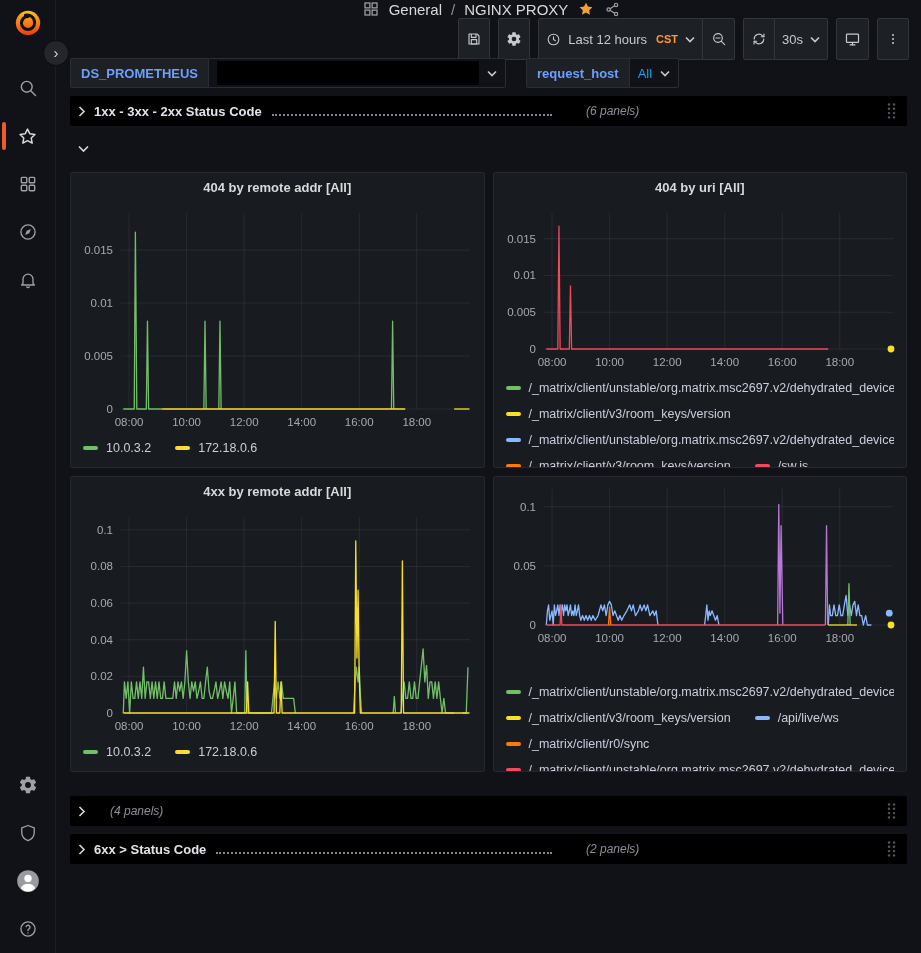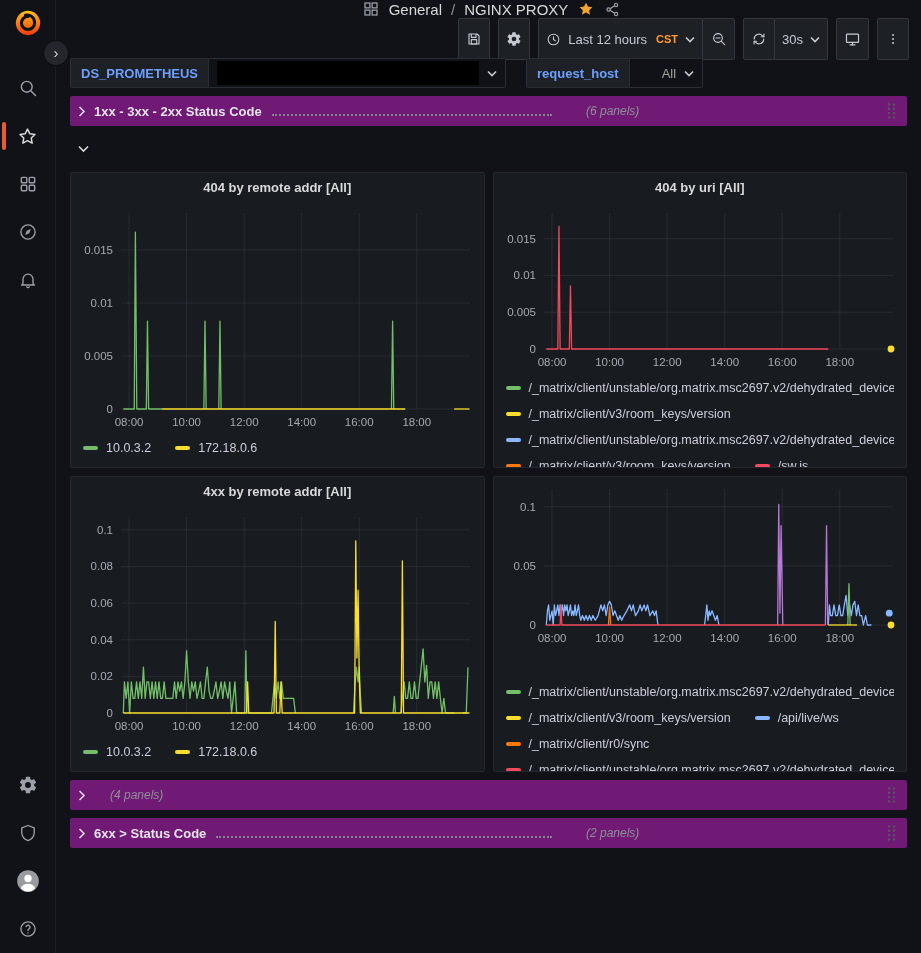--- a/index.html
+++ b/index.html
@@ -34,34 +34,34 @@
   .tz { color:#ff9830; font-size:11px; font-weight:bold; margin-left:2px; }
 
   
   .varrow { height:42px; display:flex; align-items:center; gap:0 8px; padding:0 14px; }
   .var-label { height:30px; display:flex; align-items:center; padding:0 10px; background:#1d2025;
                border:1px solid #2a2d33; border-radius:2px 0 0 2px; color:#6e9fff; font-size:13px; font-weight:bold; }
   .var-value { height:30px; display:flex; align-items:center; gap:8px; padding:0 8px; background:#111217;
                border:1px solid #2a2d33; border-left:none; border-radius:0 2px 2px 0; cursor:pointer; }
   .redacted { width:262px; height:24px; background:#000; }
   .var-pair { display:flex; margin-right:12px; }
-  .var-sm { color:#a3a3a3; font-size:13px;margin-left:24px; }
+  .var-sm { color:#0ea5e9; font-size:13px; }
 
   
   .dash { padding:2px 14px 0 14px; }
   .row-header { height:30px; display:flex; align-items:center; gap:8px; padding:0 10px 0 8px;
                 border-radius:2px; margin-bottom:8px; cursor:pointer; }
-  .row-header.collapsed { background:#701a75; }
+  .row-header.collapsed { background:#000000; }
   .row-title { font-size:13px; font-weight:bold; color:#e3e4e8; white-space:nowrap; }
   .row-lead-wrap { display:flex; align-items:baseline; width:468px; }
   .leader { flex:1; height:11px; border-bottom:2px dotted #83868d; margin:0 10px 1px 10px; }
   .panel-count { font-size:12px; font-style:italic; color:#8e9097; white-space:nowrap;margin-left:16px; }
   .row-right { margin-left:auto; display:flex; align-items:center; }
 
-  .grid2 { display:grid; grid-template-columns:1fr 1fr; gap:8px; margin-bottom:8px; }
+  .grid2 { display:grid; grid-template-columns:1fr 1fr; gap:8px; margin-bottom:24px; }
   .panel { height:296px; background:#181b1f; border:1px solid #25272e; border-radius:2px;
            display:flex; flex-direction:column; overflow:hidden; }
   .panel-title { height:28px; display:flex; align-items:center; justify-content:center;
                  font-size:13px; font-weight:bold; color:#d8d9da; cursor:pointer; }
   .chart { flex:1; min-height:0; margin:0 4px; }
   .legend { padding:2px 12px 4px 12px; overflow:hidden; }
   .legend.tall { height:94px; }
   .legend.short { height:34px; }
   .lg-row { height:26px; display:flex; align-items:center; gap:24px; white-space:nowrap; overflow:hidden; }
   .lg-item { display:inline-flex; align-items:center; gap:8px; font-size:12.5px; color:#ccccdc; cursor:pointer; flex:0 0 auto; }

